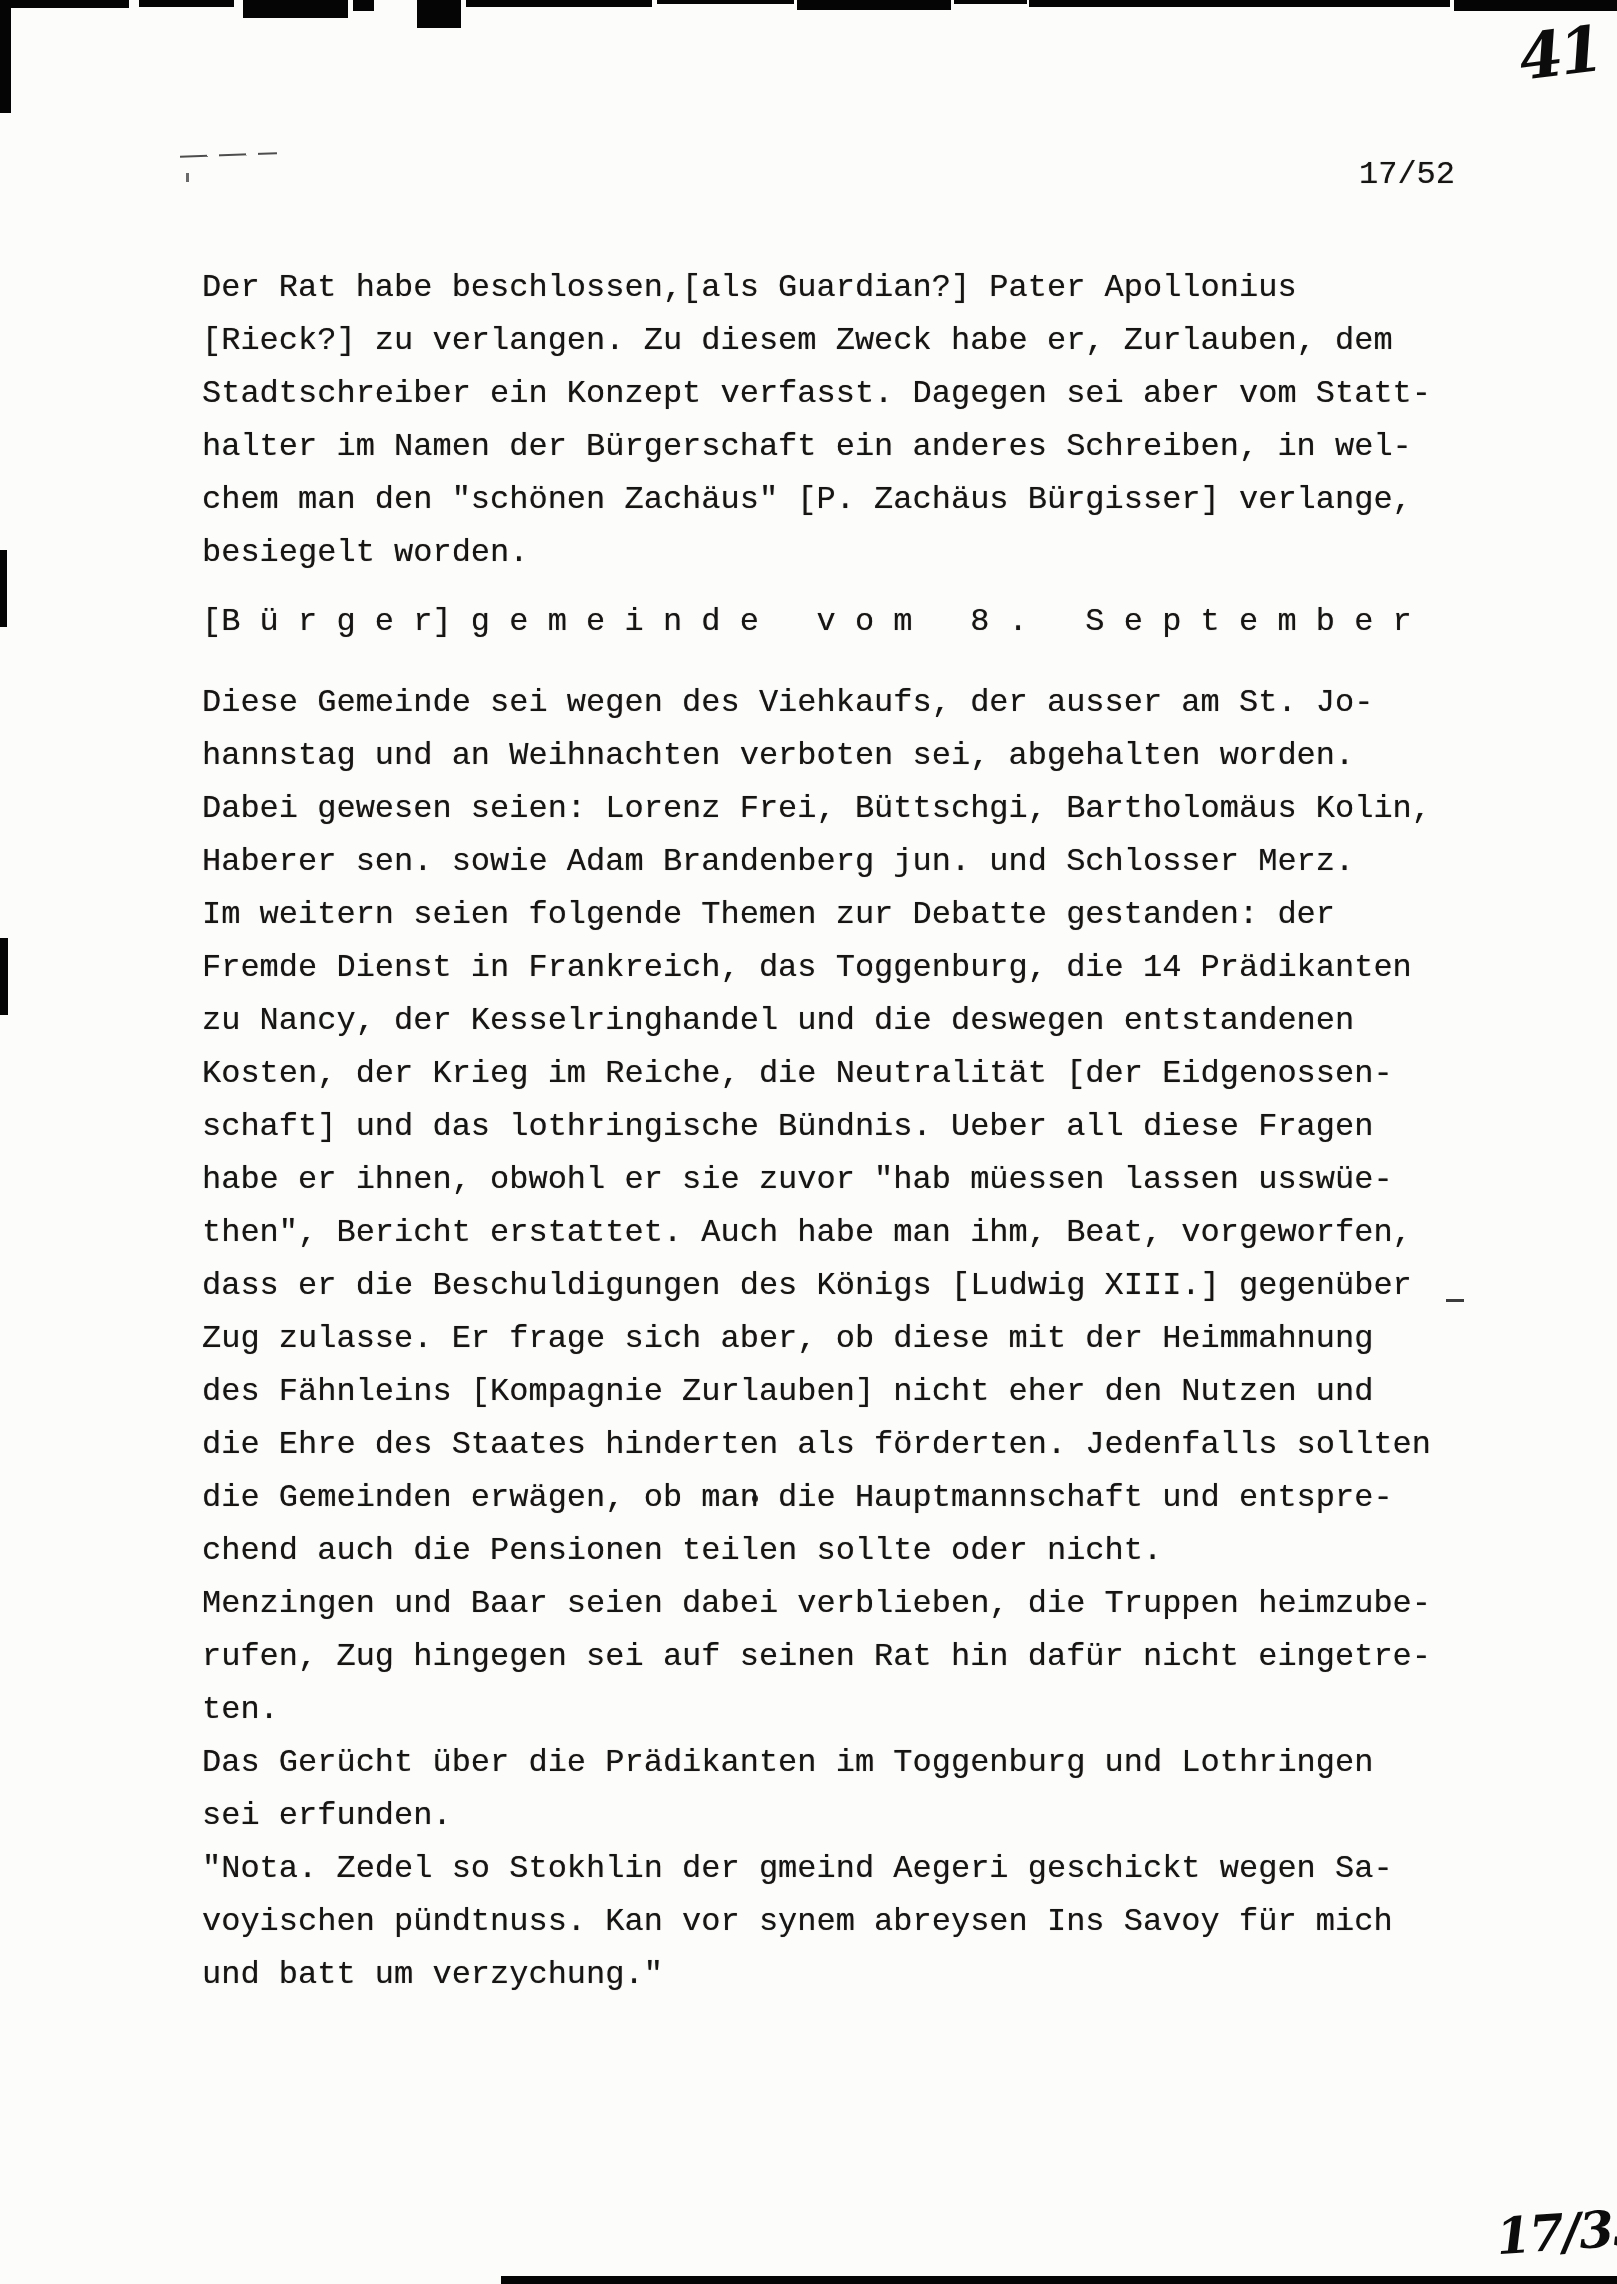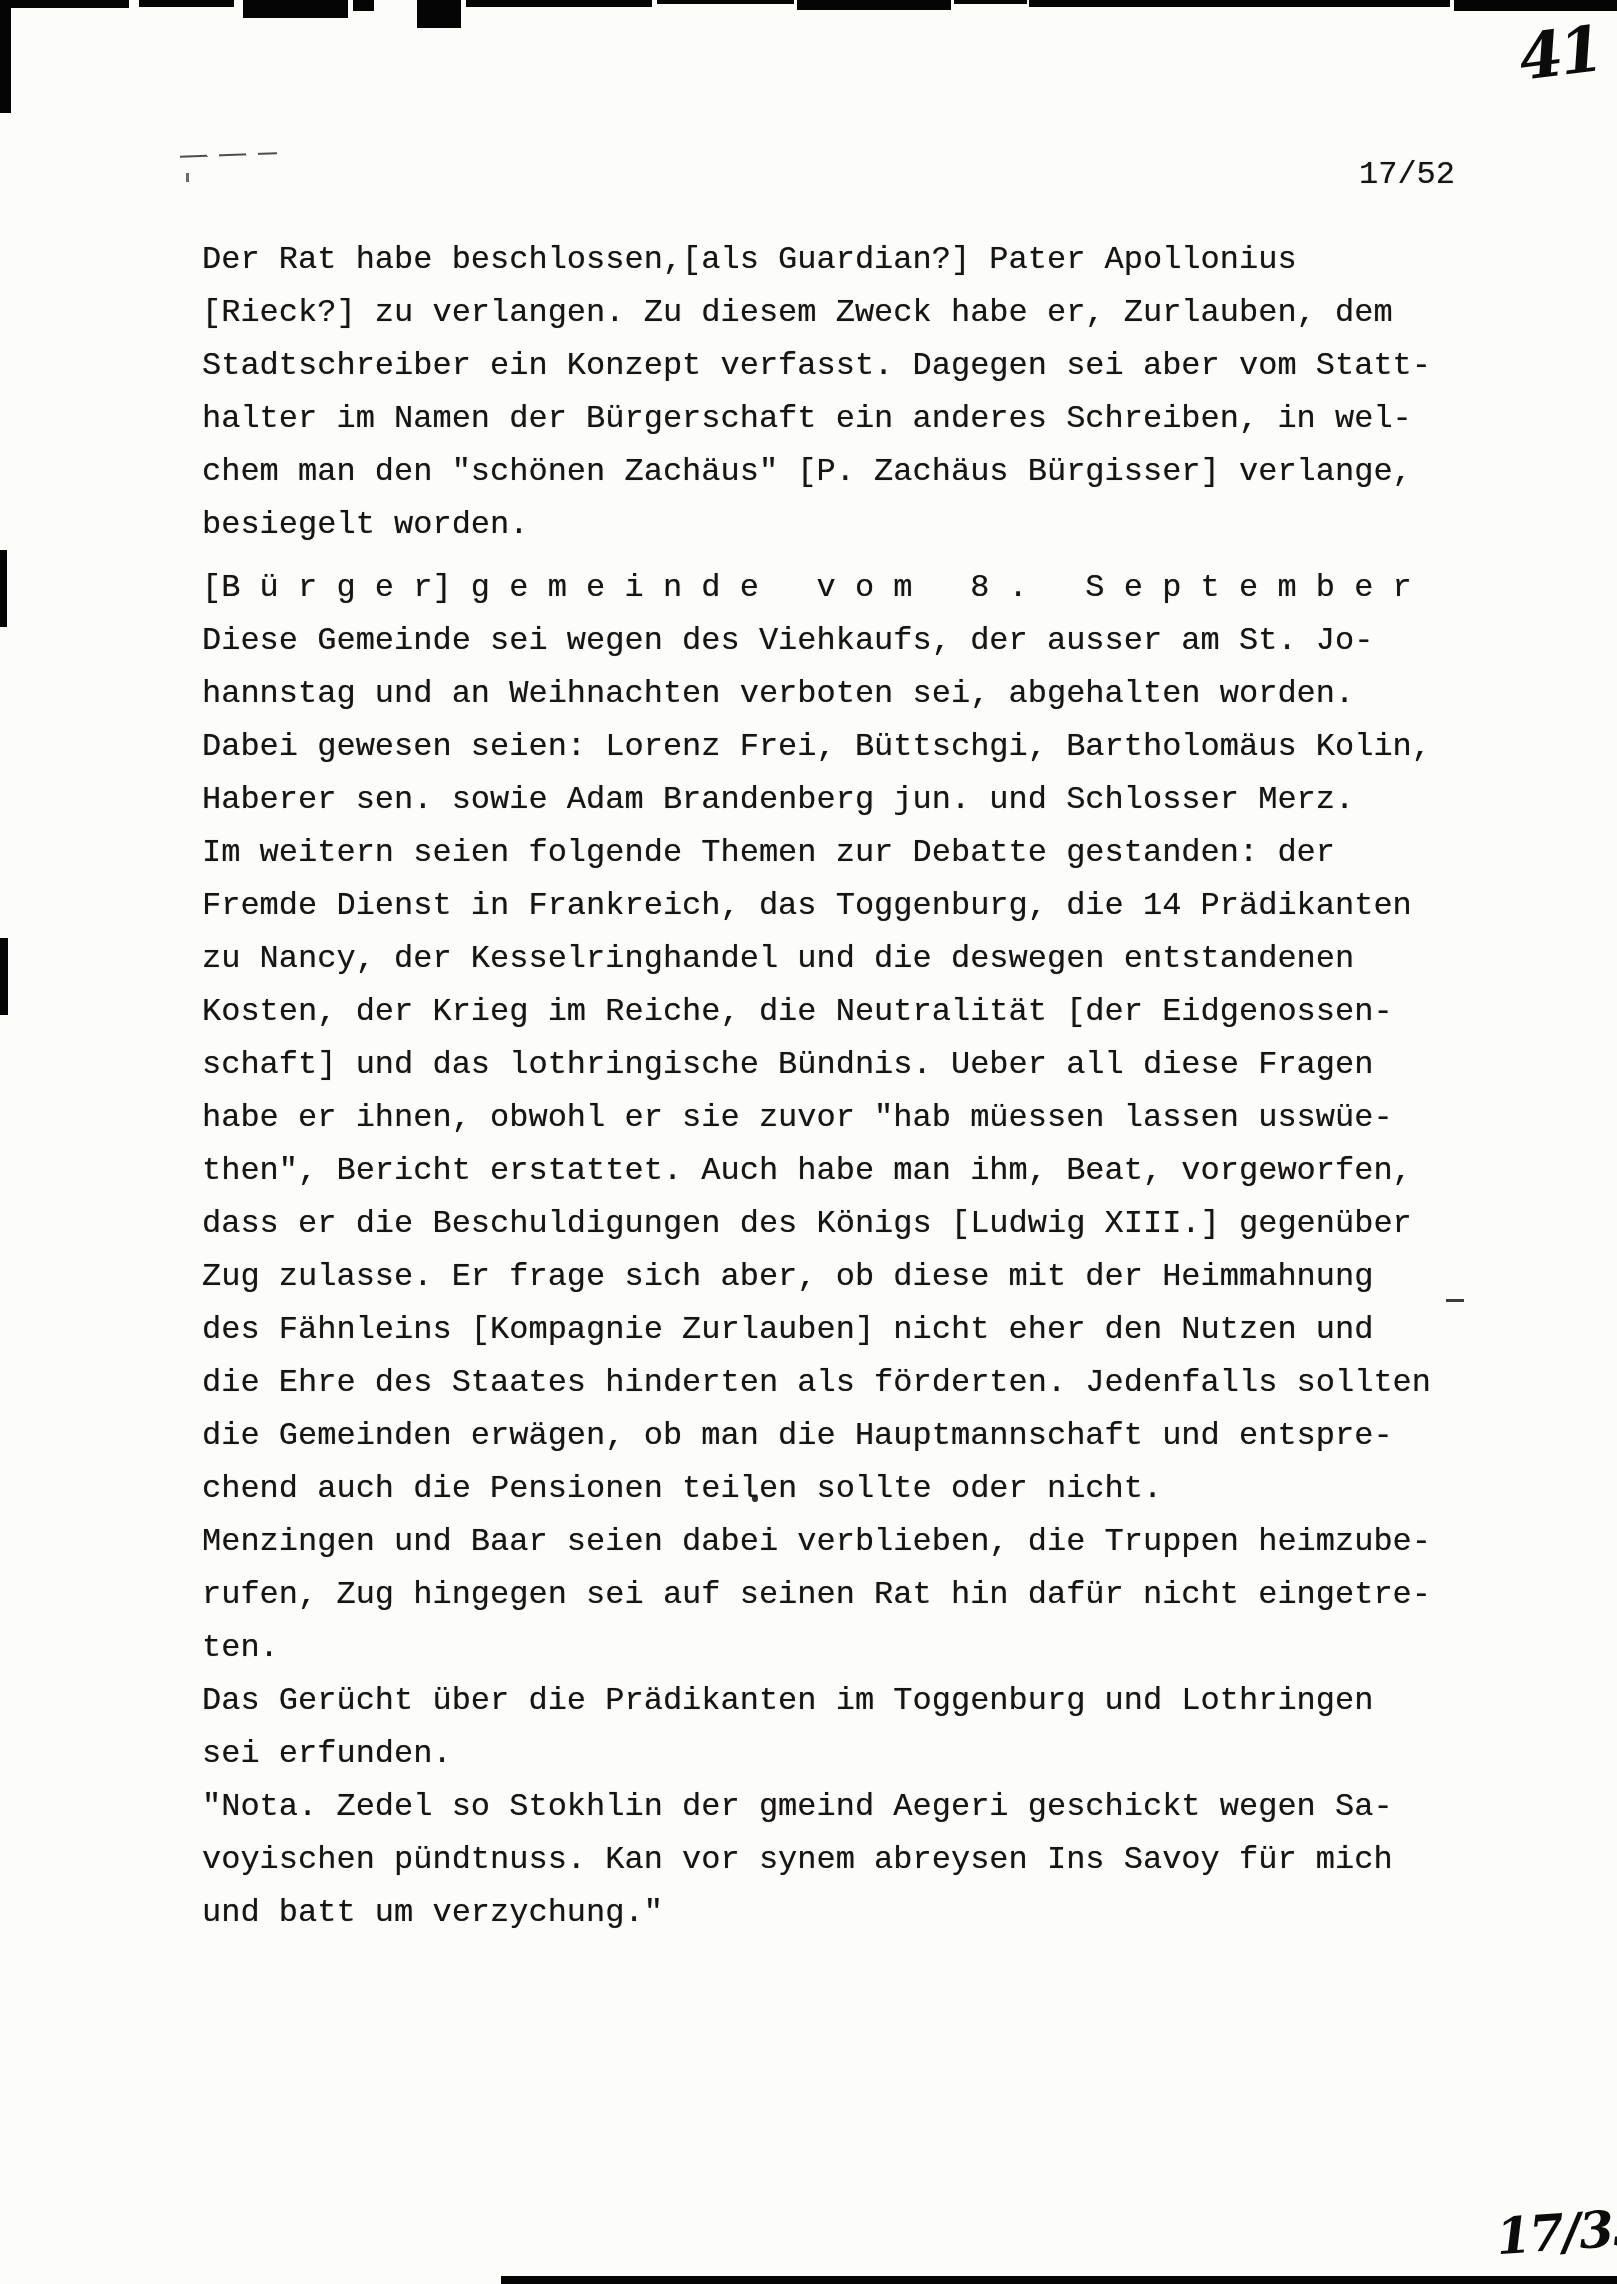--- a/index.html
+++ b/index.html
@@ -58,24 +58,24 @@
     position: absolute;
     left: 1359px;
     top: 148px;
   }
   .body-text {
     position: absolute;
     left: 202px;
     top: 233px;
     width: 1310px;
   }
-  .para { white-space: pre-wrap; }
+  .para { white-space: pre-wrap; margin-top: 28px; }
   .heading {
     white-space: pre;
-    margin-top: 10px;
+    margin-top: 16px;
   }
   
   .handwritten {
     position: absolute;
     font-family: "DejaVu Serif", serif;
     font-style: italic;
     font-weight: 700;
     color: #0c0c0c;
   }
   .hw-top {

